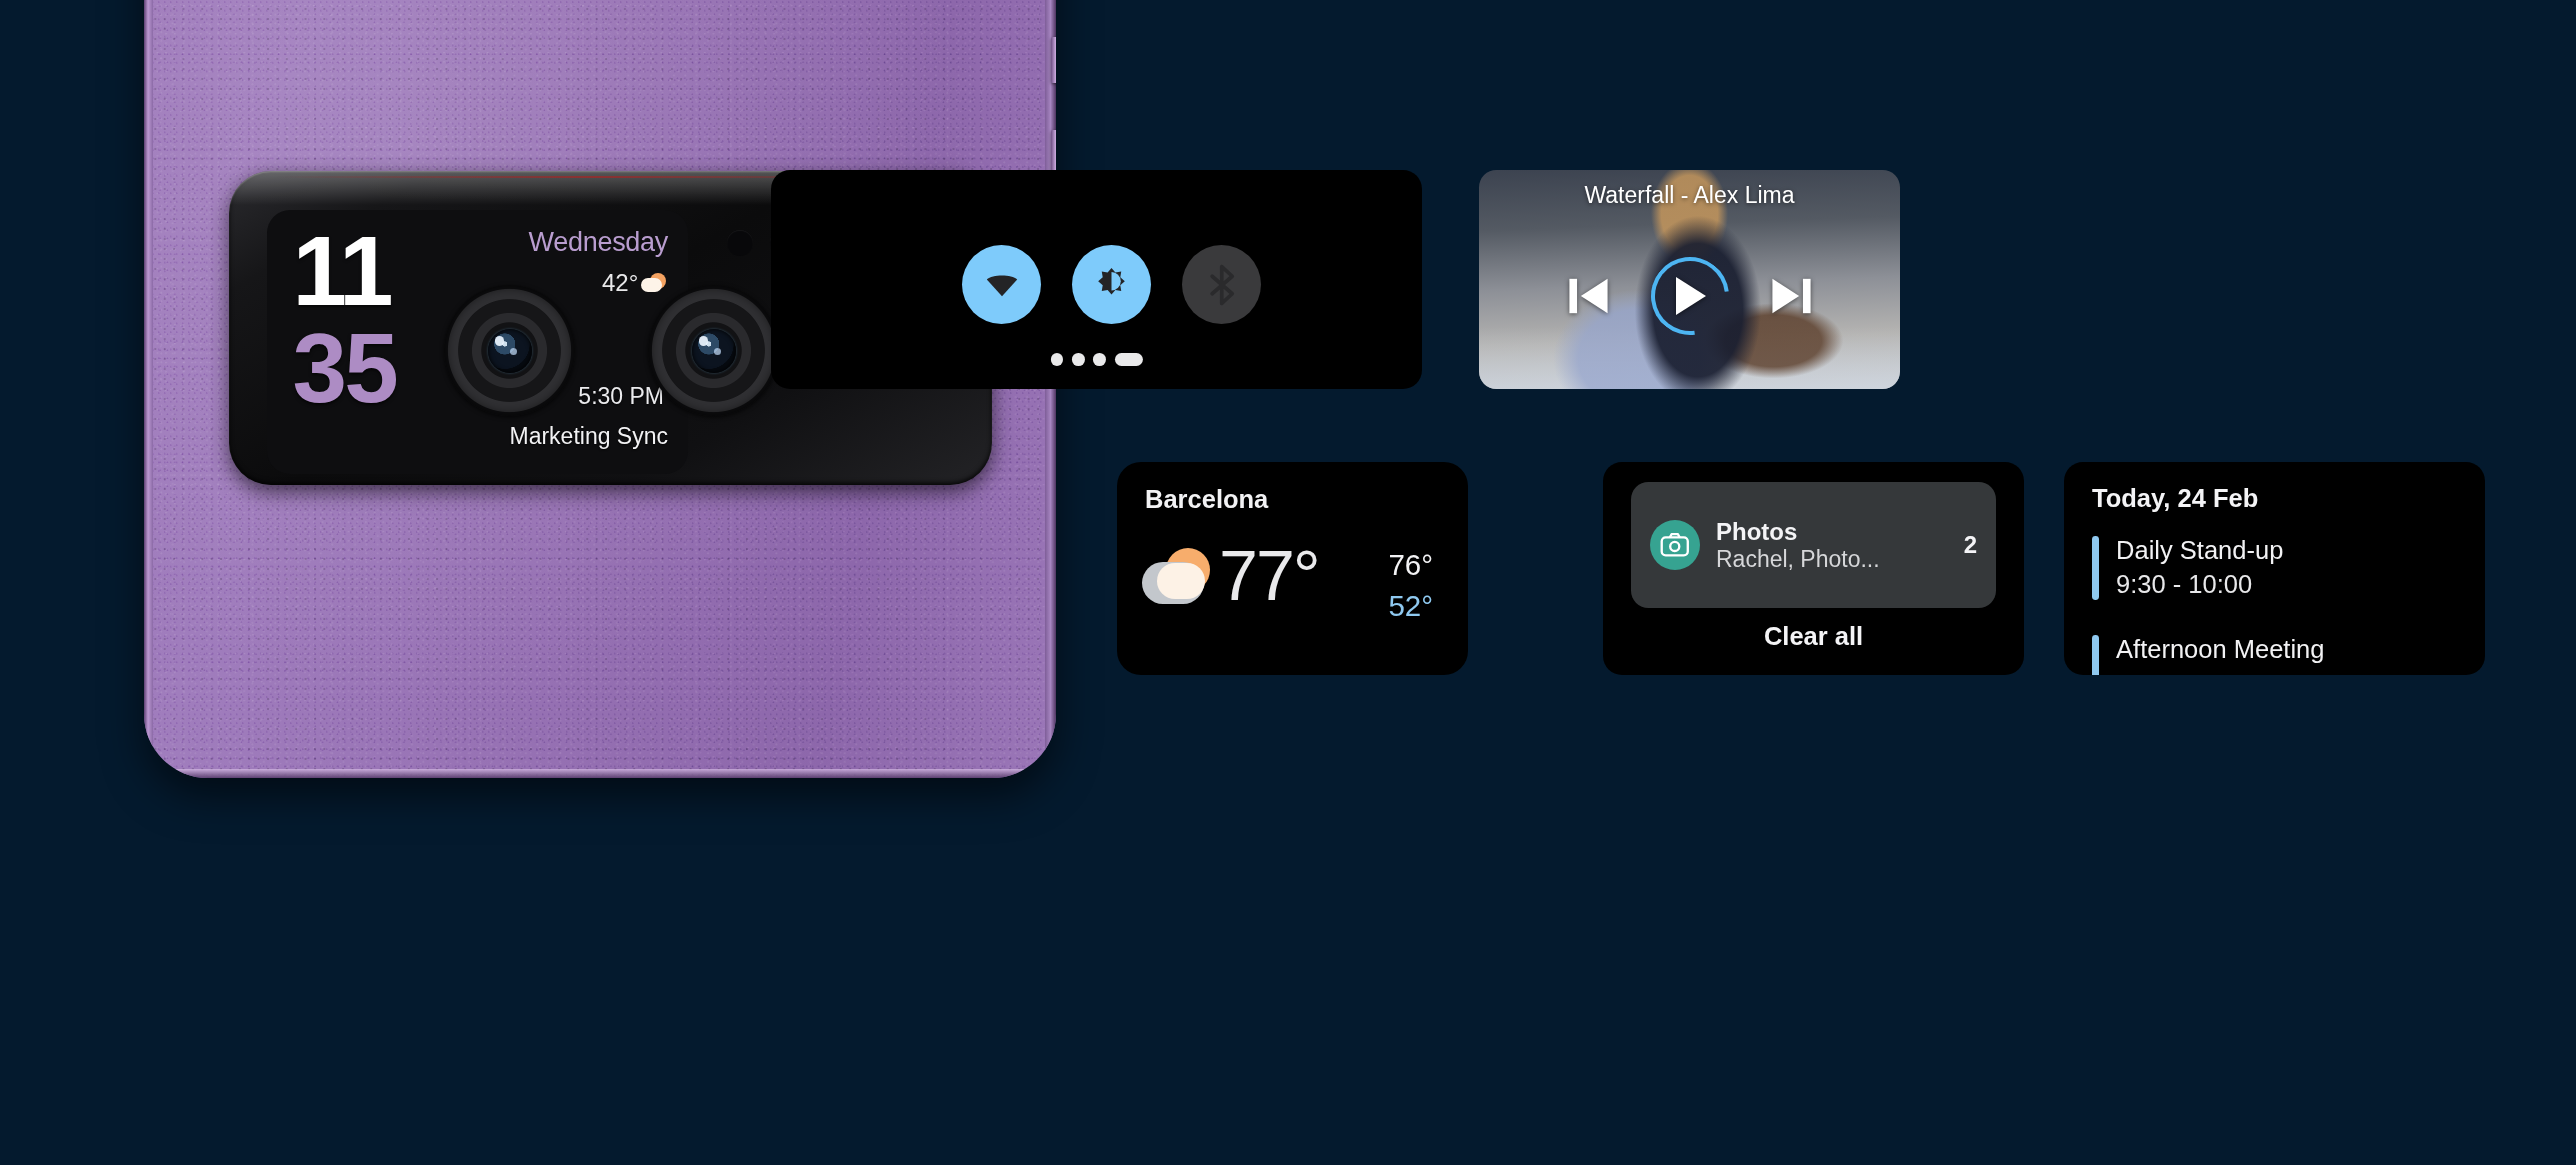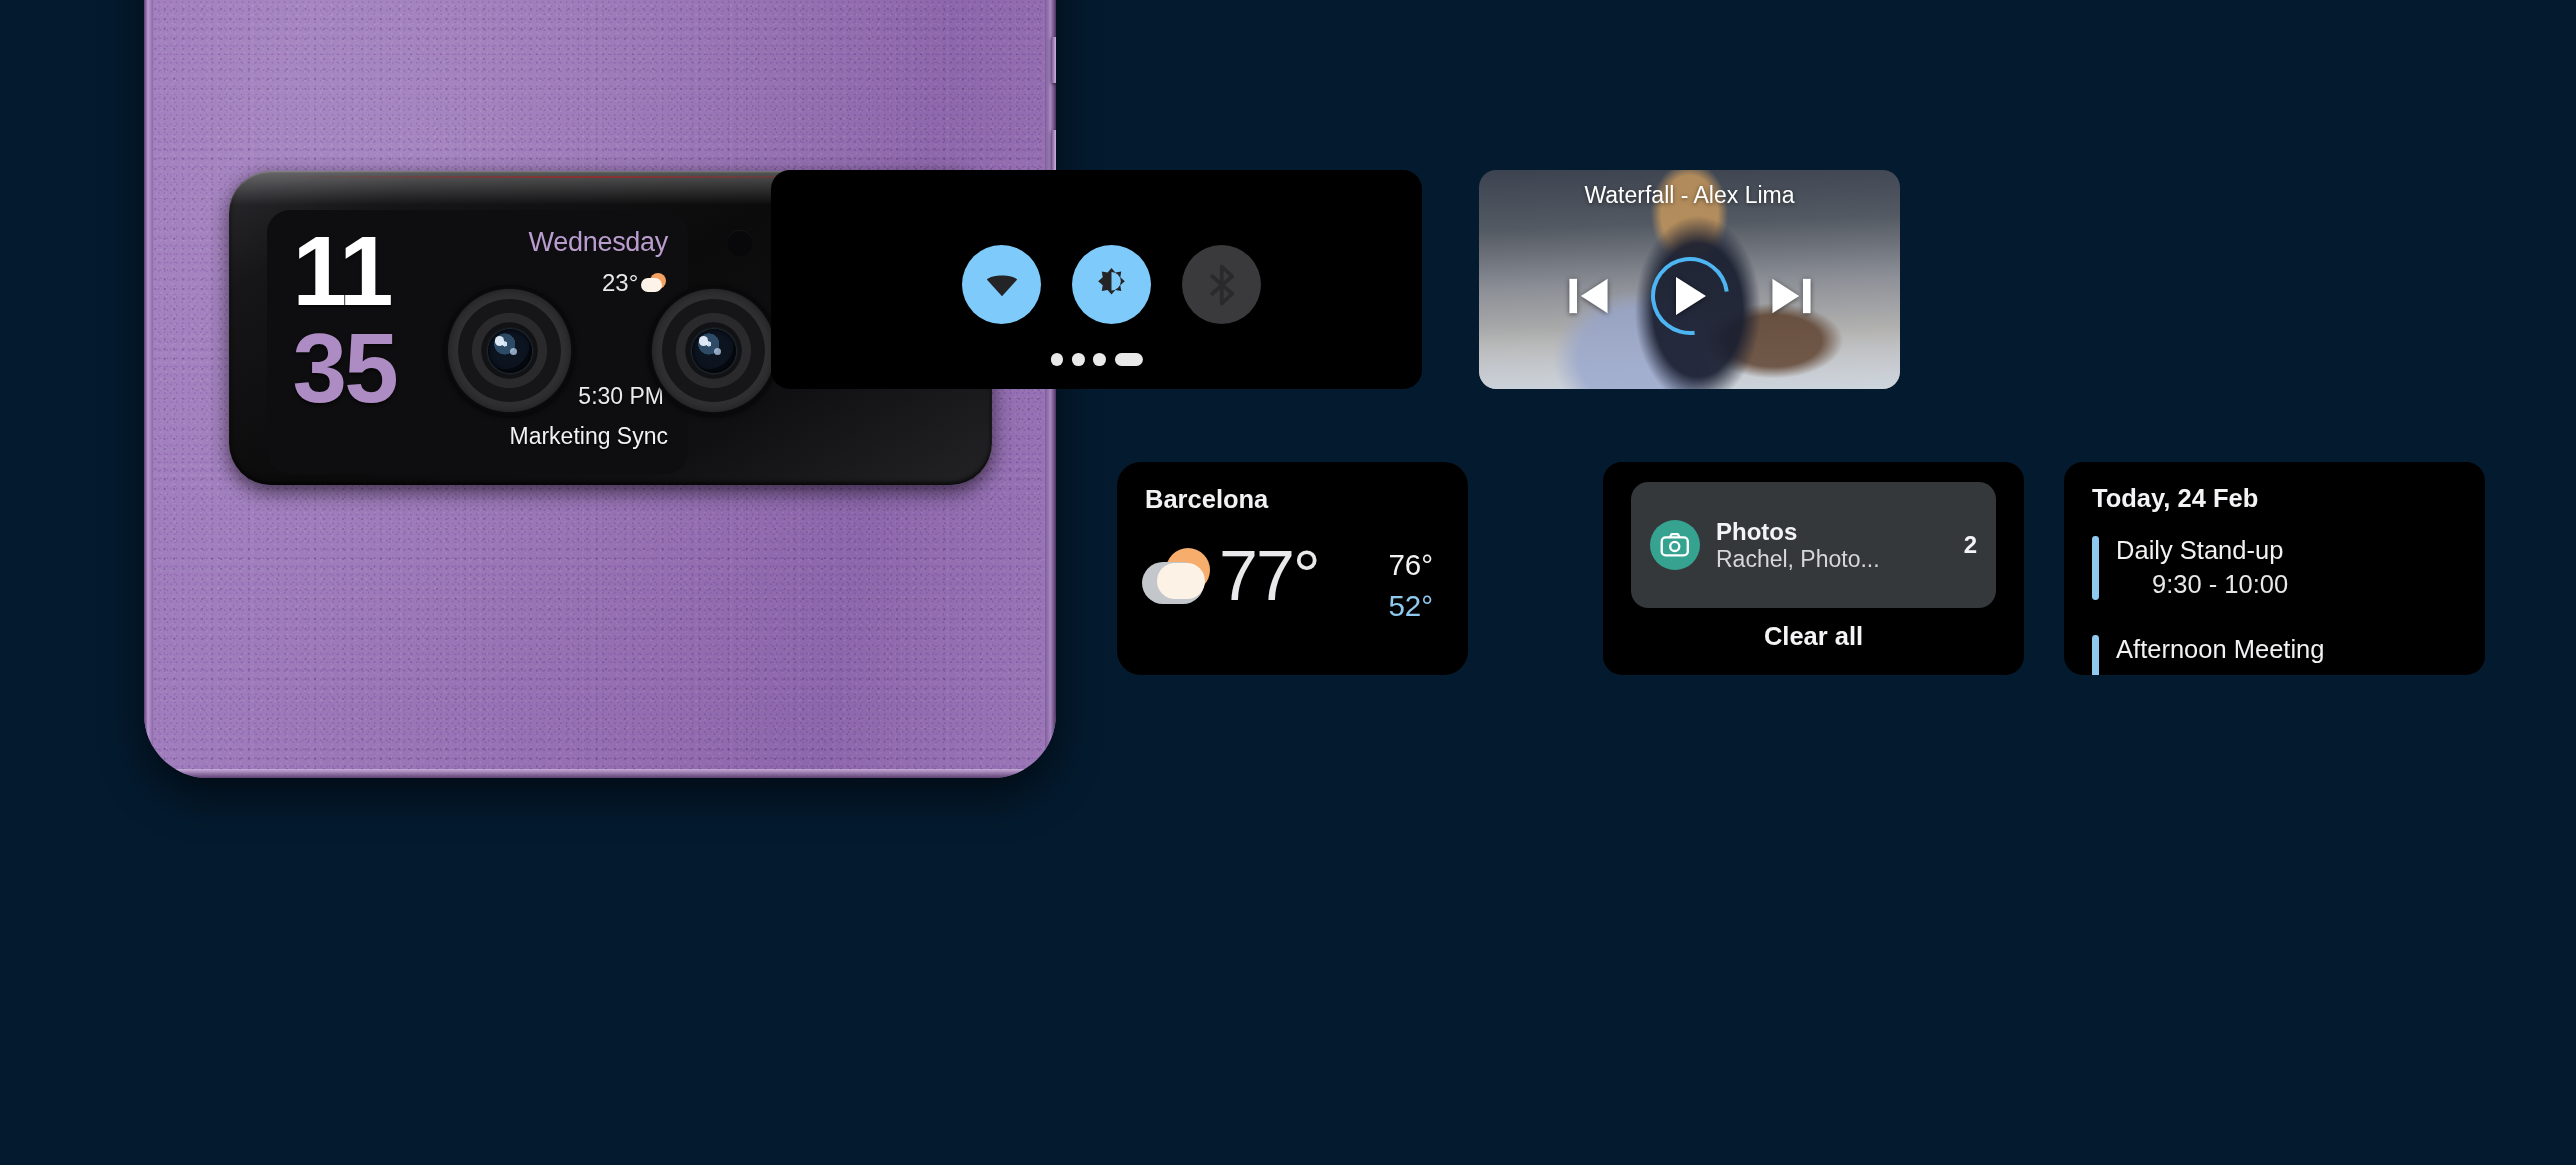--- a/index.html
+++ b/index.html
@@ -305,21 +305,21 @@
       <div class="redline"></div>
 
       <div id="cover">
         <div id="cvTimeWrap">
           <div id="cvHour">11</div>
           <div id="cvMin">35</div>
         </div>
         <div id="cvRight">
           <div id="cvDay">Wednesday</div>
           <div id="cvWeatherRow">
-            <span id="cvTemp">23°</span>
+            <span id="cvTemp">42°</span>
             <span class="miniCloud">
               <span class="sun"></span>
               <span class="puff"></span>
             </span>
           </div>
         </div>
         <div id="cvEventTime">5:30 PM</div>
         <div id="cvEventName">Marketing Sync</div>
       </div>
 
@@ -422,21 +422,21 @@
     <div id="clearAll">Clear all</div>
   </div>
 
   <div class="widget" id="cal">
     <div id="calTitle">Today, 24 Feb</div>
 
     <div class="calEvent" id="ev0">
       <span class="calBar"></span>
       <span>
         <span class="calName" style="display:block;">Daily Stand-up</span>
-        <span class="calTime" style="display:block;margin-left:36px;">9:30 - 10:00</span>
+        <span class="calTime" style="display:block;">9:30 - 10:00</span>
       </span>
     </div>
 
     <div class="calEvent" id="ev1">
       <span class="calBar"></span>
       <span>
         <span class="calName" style="display:block;">Afternoon Meeting</span>
       </span>
     </div>
   </div>

